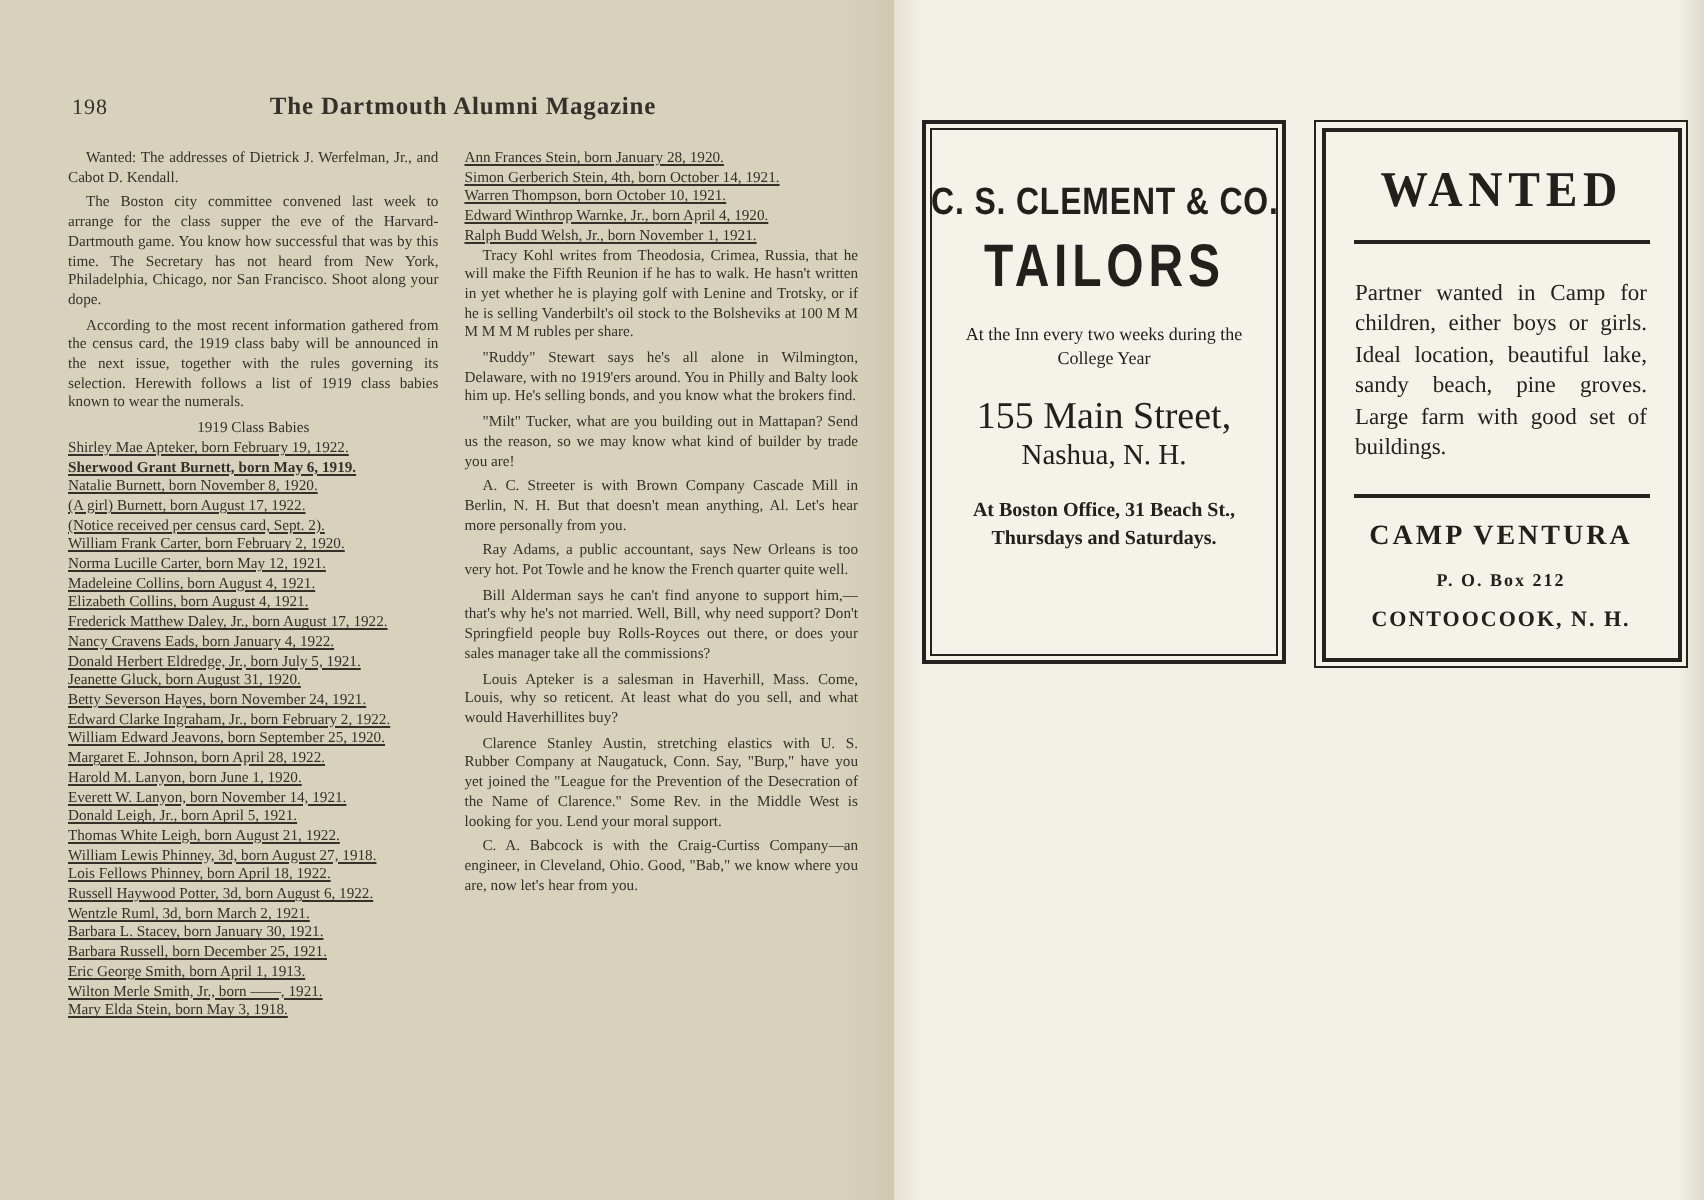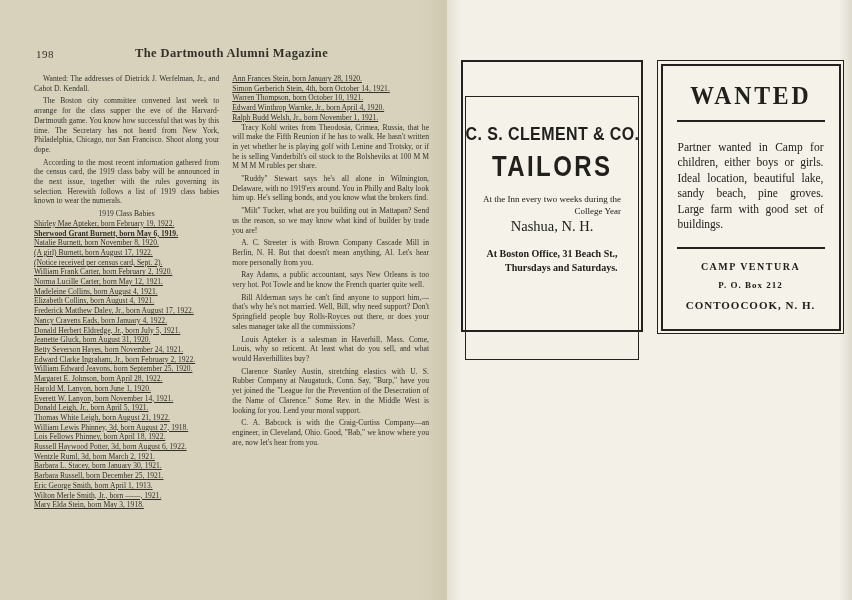--- a/index.html
+++ b/index.html
@@ -34,39 +34,39 @@
 
   
   .right-page{
     position:relative;width:405px;height:600px;flex:0 0 405px;
     background:linear-gradient(to right,#e4e1d2 0,#f2f0e7 14px,#f2f0e7 392px,#ddDAcc 405px);
     color:#21201c;
   }
   .ad-outer{position:absolute;background:#f4f2e9;}
   .clement-outer{left:14px;top:60px;width:182px;height:272px;border:2.5px solid #23221e;padding:2px;box-sizing:border-box;}
   .clement-inner{border:1px solid #23221e;width:100%;height:100%;box-sizing:border-box;
-    display:flex;flex-direction:column;align-items:center;text-align:right;margin-top:32px;}
+    display:flex;flex-direction:column;align-items:center;text-align:center;}
   .clement-name{margin-top:26px;font-family:"Liberation Sans",sans-serif;font-weight:bold;
     font-size:19px;letter-spacing:.5px;transform:scaleX(.84);white-space:nowrap;}
   .clement-title{margin-top:4px;font-family:"Liberation Sans",sans-serif;font-weight:bold;
     font-size:30px;letter-spacing:3px;transform:scaleX(.8);white-space:nowrap;}
   .clement-tagline{margin-top:16px;font-size:9px;line-height:12px;}
   .clement-schedule{margin-top:10px;font-size:9px;line-height:12px;}
   .clement-address{margin-top:14px;font-size:19px;line-height:20px;}
   .clement-city{font-size:14.5px;line-height:18px;}
   .clement-boston{margin-top:12px;font-size:10px;line-height:13.5px;font-weight:bold;}
 
   .wanted-outer{left:210px;top:60px;width:187px;height:274px;border:1px solid #23221e;padding:2.5px;box-sizing:border-box;}
   .wanted-inner{border:2px solid #23221e;width:100%;height:100%;box-sizing:border-box;
     display:flex;flex-direction:column;align-items:center;}
   .wanted-title{margin-top:16px;font-weight:bold;font-size:25px;letter-spacing:3px;transform:scaleX(.95);}
   .wanted-rule{width:148px;border:none;border-top:2px solid #23221e;margin:10px 0 0 0;}
   .wanted-body{margin-top:18px;width:146px;font-size:11.5px;line-height:15.5px;text-align:justify;}
   .camp-rule{margin-top:14px;}
-  .camp-name{margin-top:12px;font-weight:bold;font-size:10px;letter-spacing:1.5px;}
+  .camp-name{margin-top:12px;font-weight:bold;font-size:14px;letter-spacing:1.5px;}
   .camp-po{margin-top:8px;font-weight:bold;font-size:9px;letter-spacing:1px;}
   .camp-loc{margin-top:9px;font-weight:bold;font-size:11px;letter-spacing:1px;}
 </style>
 </head>
 <body>
 
 <div class="spread">
 
   <div class="left-page">
     <div class="page-header">
@@ -191,20 +191,21 @@
   <div class="right-page">
 
     <div class="ad-outer clement-outer">
       <div class="clement-inner">
         <div class="clement-name">C. S. CLEMENT &amp; CO.</div>
         <div class="clement-title">TAILORS</div>
         <div class="clement-schedule">
           <div>At the Inn every two weeks during the</div>
           <div>College Year</div>
         </div>
+        <div class="clement-address">155 Main Street,</div>
         <div class="clement-city">Nashua, N. H.</div>
         <div class="clement-boston">
           <div>At Boston Office, 31 Beach St.,</div>
           <div>Thursdays and Saturdays.</div>
         </div>
       </div>
     </div>
 
     <div class="ad-outer wanted-outer">
       <div class="wanted-inner">

